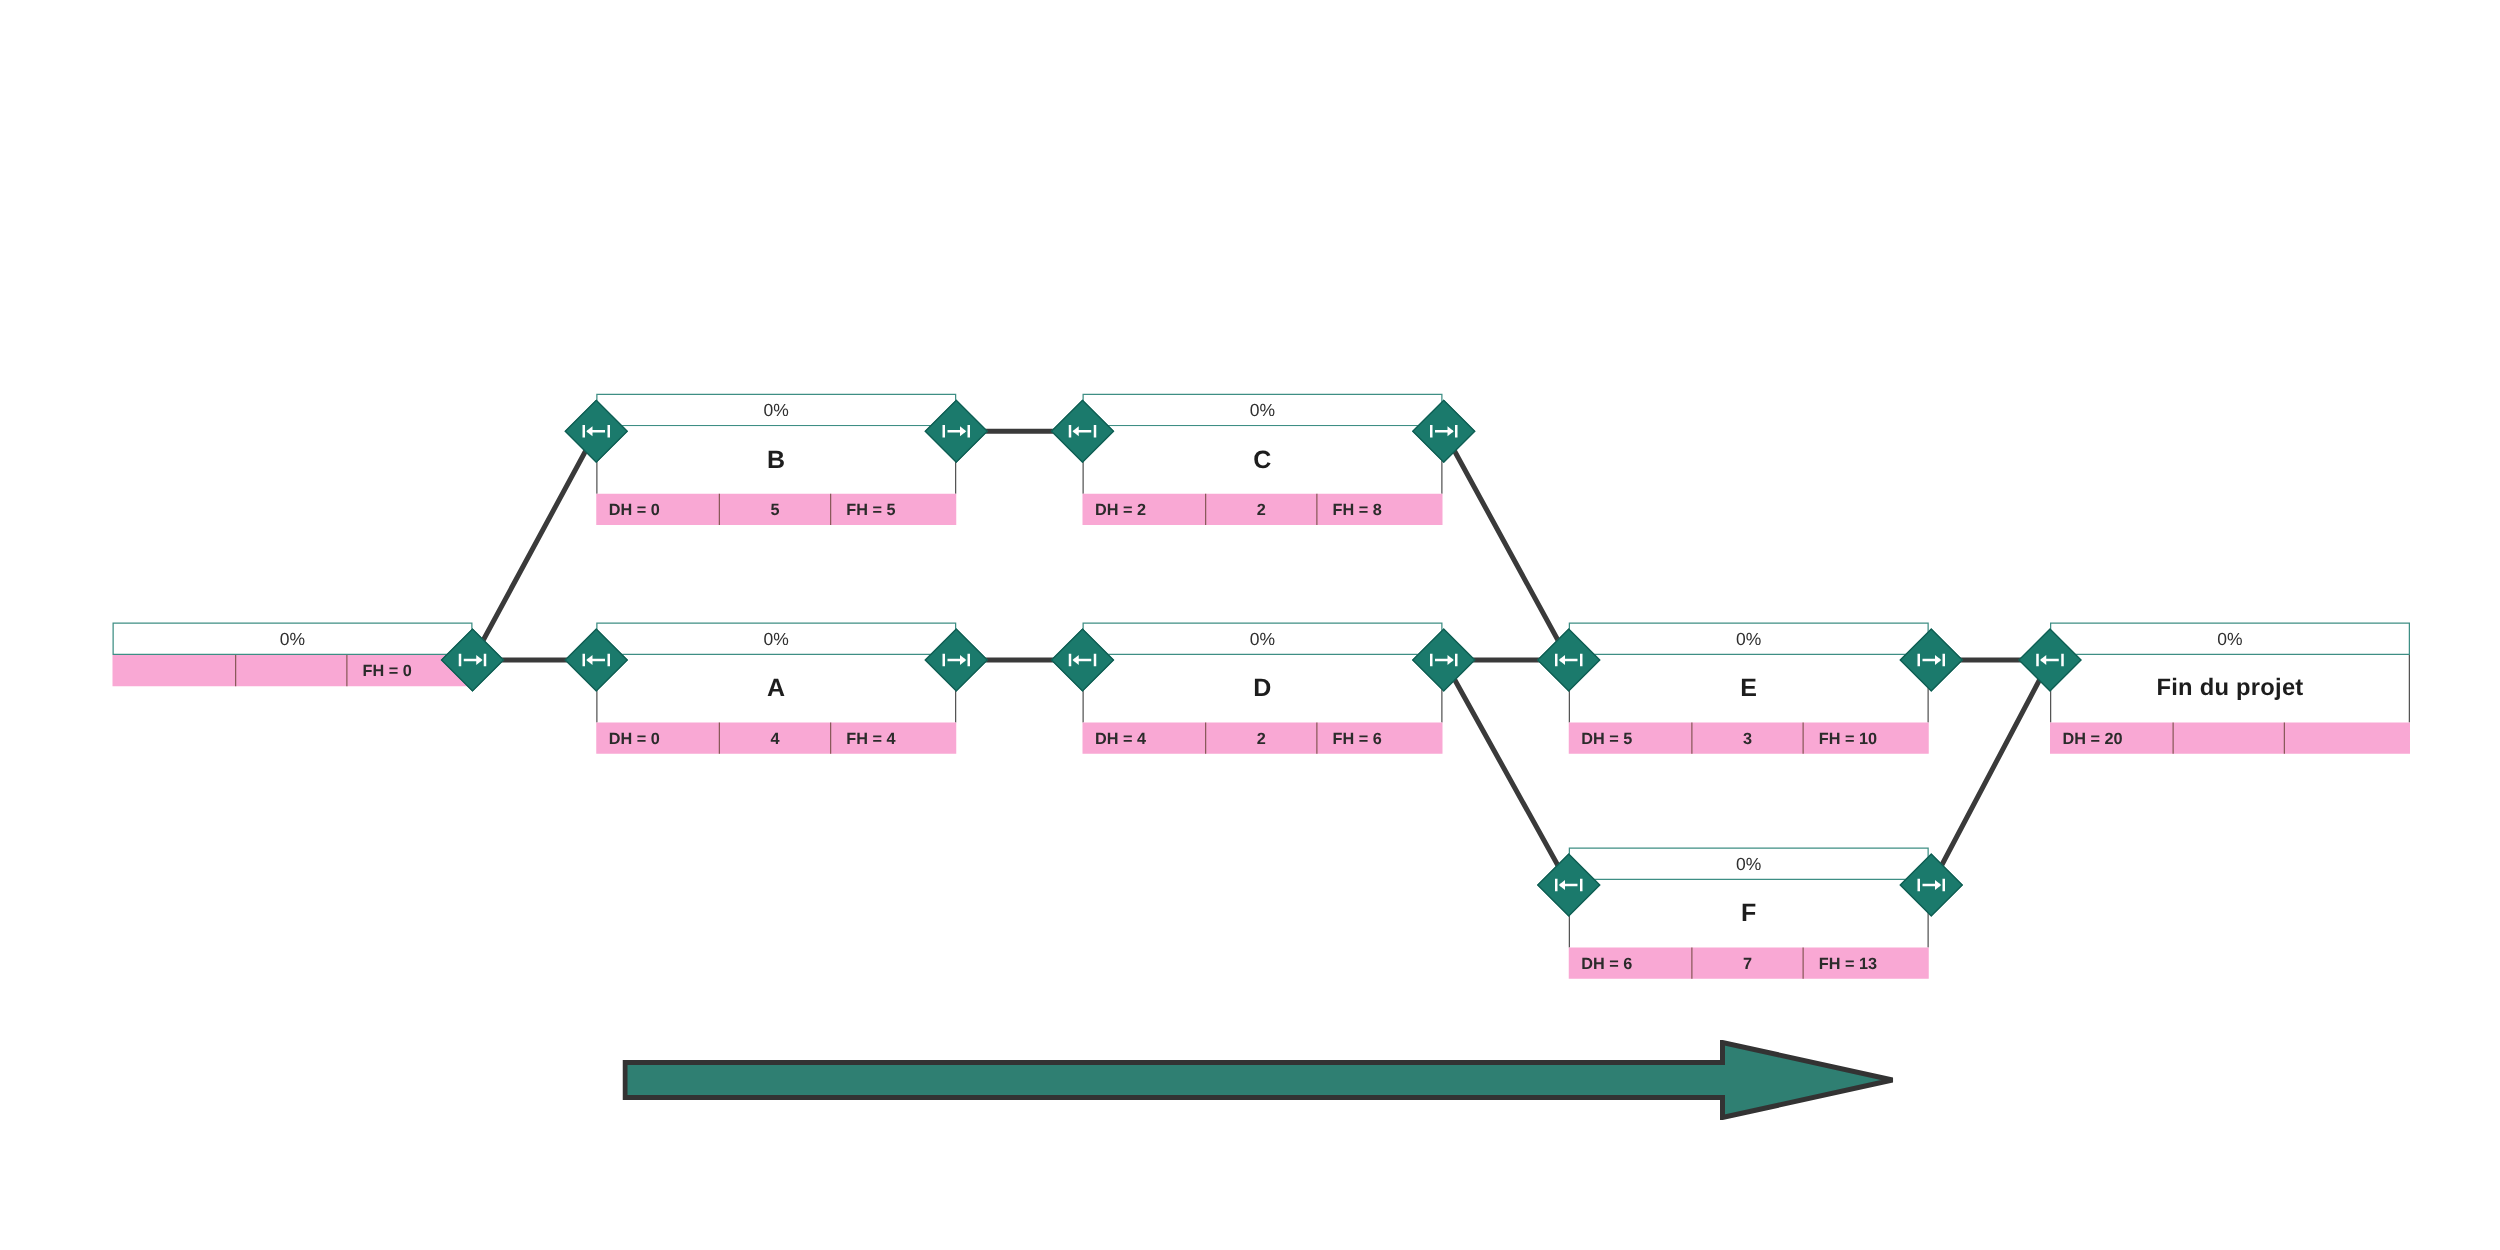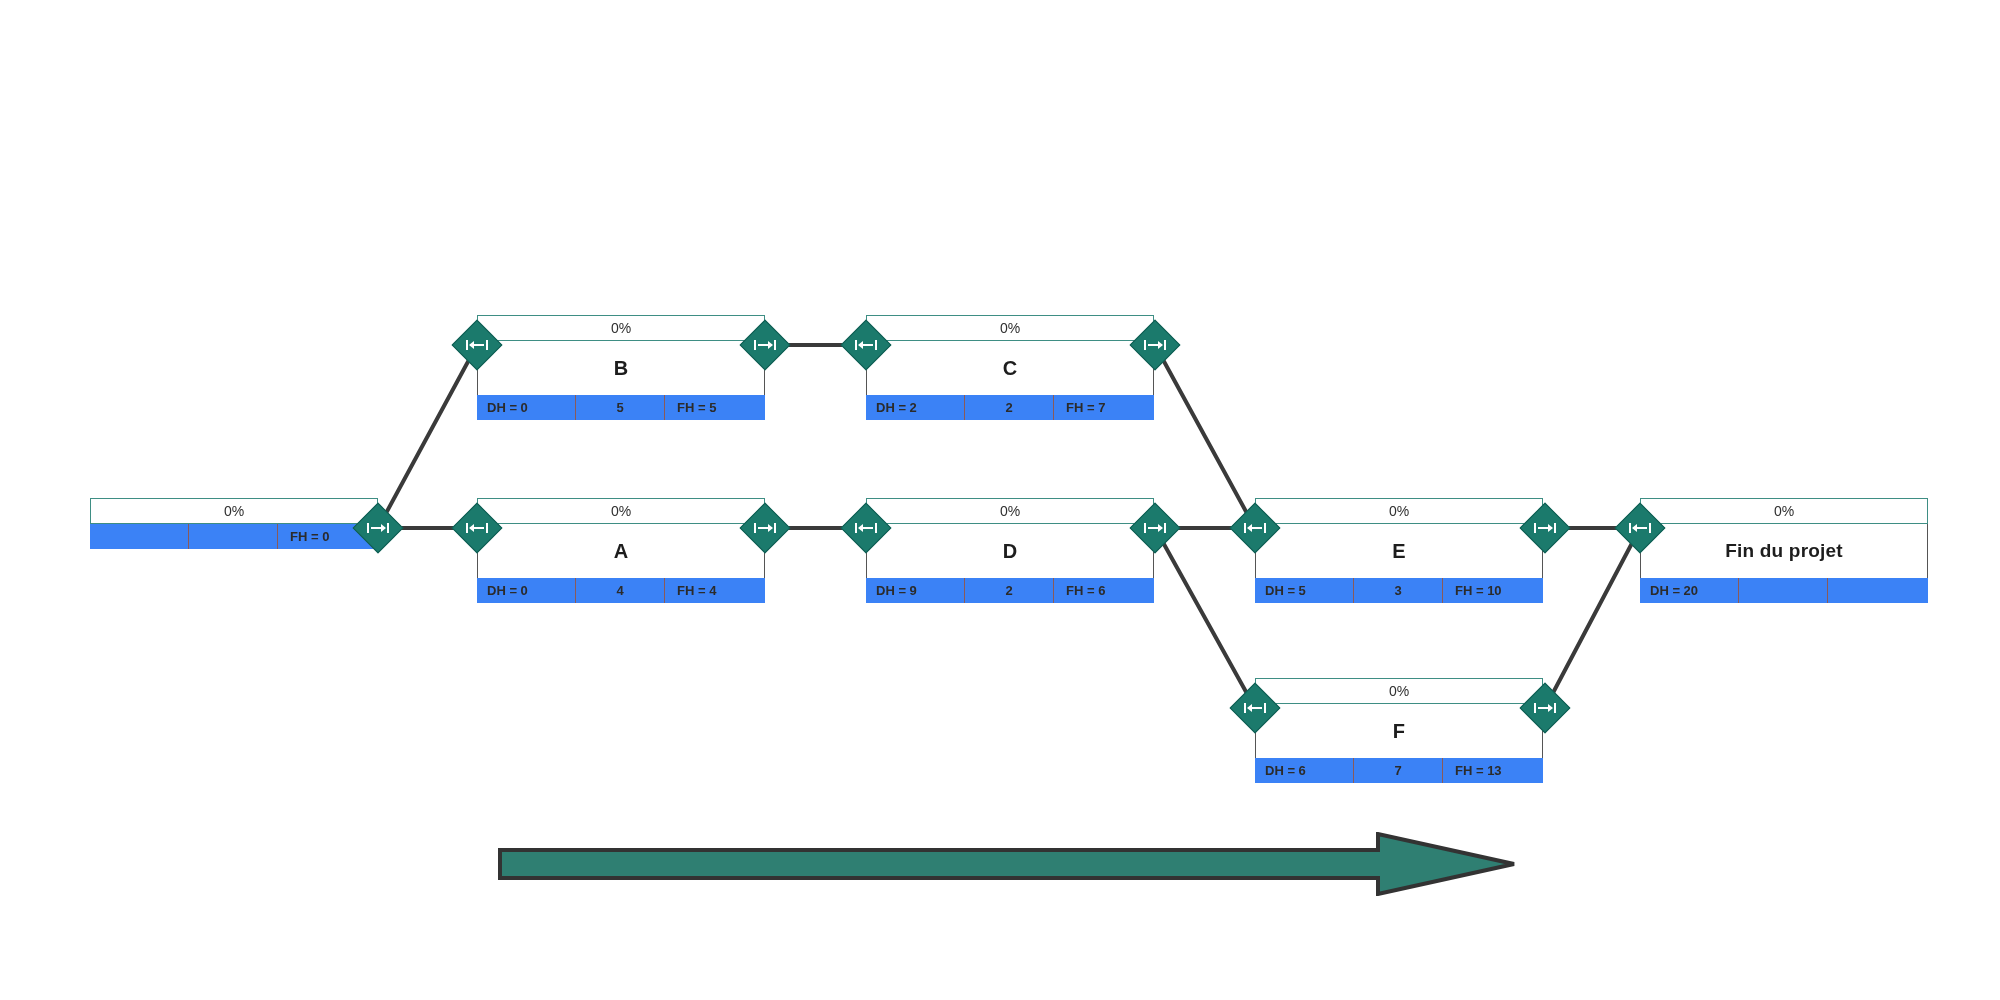--- a/index.html
+++ b/index.html
@@ -17,21 +17,21 @@
     font-size:14px;color:#2f2f2f;box-sizing:border-box;
   }
   .node .body{
     height:54px;border-left:1px solid #555;border-right:1px solid #555;
     background:#ffffff;display:flex;align-items:center;justify-content:center;
     box-sizing:border-box;
   }
   .node .title{font-size:20px;font-weight:bold;color:#1d1d1d;letter-spacing:.2px;}
   .node.big .title{font-size:19px;}
   .node .foot{
-    height:25px;background:#3b82f6;display:flex;align-items:stretch;
+    height:25px;background:#f9a8d4;display:flex;align-items:stretch;
     box-sizing:border-box;
   }
   .node .foot .cell{
     flex:1;display:flex;align-items:center;font-size:13px;color:#2b2b2b;
     font-weight:bold;box-sizing:border-box;
   }
   .node .foot .cell.c0{justify-content:flex-start;padding-left:10px;
     border-right:1px solid #8a5a5a;}
   .node .foot .cell.c1{justify-content:center;border-right:1px solid #8a5a5a;}
   .node .foot .cell.c2{justify-content:flex-start;padding-left:12px;}
@@ -119,32 +119,32 @@
       <div class="node" style="left: 866px; top: 315px;">
         <div class="pct-band">
           <span>0%</span>
         </div>
         <div class="body">
           <span class="title">C</span>
         </div>
         <div class="foot">
           <span class="cell c0">DH = 2</span>
           <span class="cell c1">2</span>
-          <span class="cell c2">FH = 7</span>
+          <span class="cell c2">FH = 8</span>
         </div>
       </div>
       <div class="node" style="left: 866px; top: 498px;">
         <div class="pct-band">
           <span>0%</span>
         </div>
         <div class="body">
           <span class="title">D</span>
         </div>
         <div class="foot">
-          <span class="cell c0">DH = 9</span>
+          <span class="cell c0">DH = 4</span>
           <span class="cell c1">2</span>
           <span class="cell c2">FH = 6</span>
         </div>
       </div>
       <div class="node" style="left: 1255px; top: 498px;">
         <div class="pct-band">
           <span>0%</span>
         </div>
         <div class="body">
           <span class="title">E</span>

